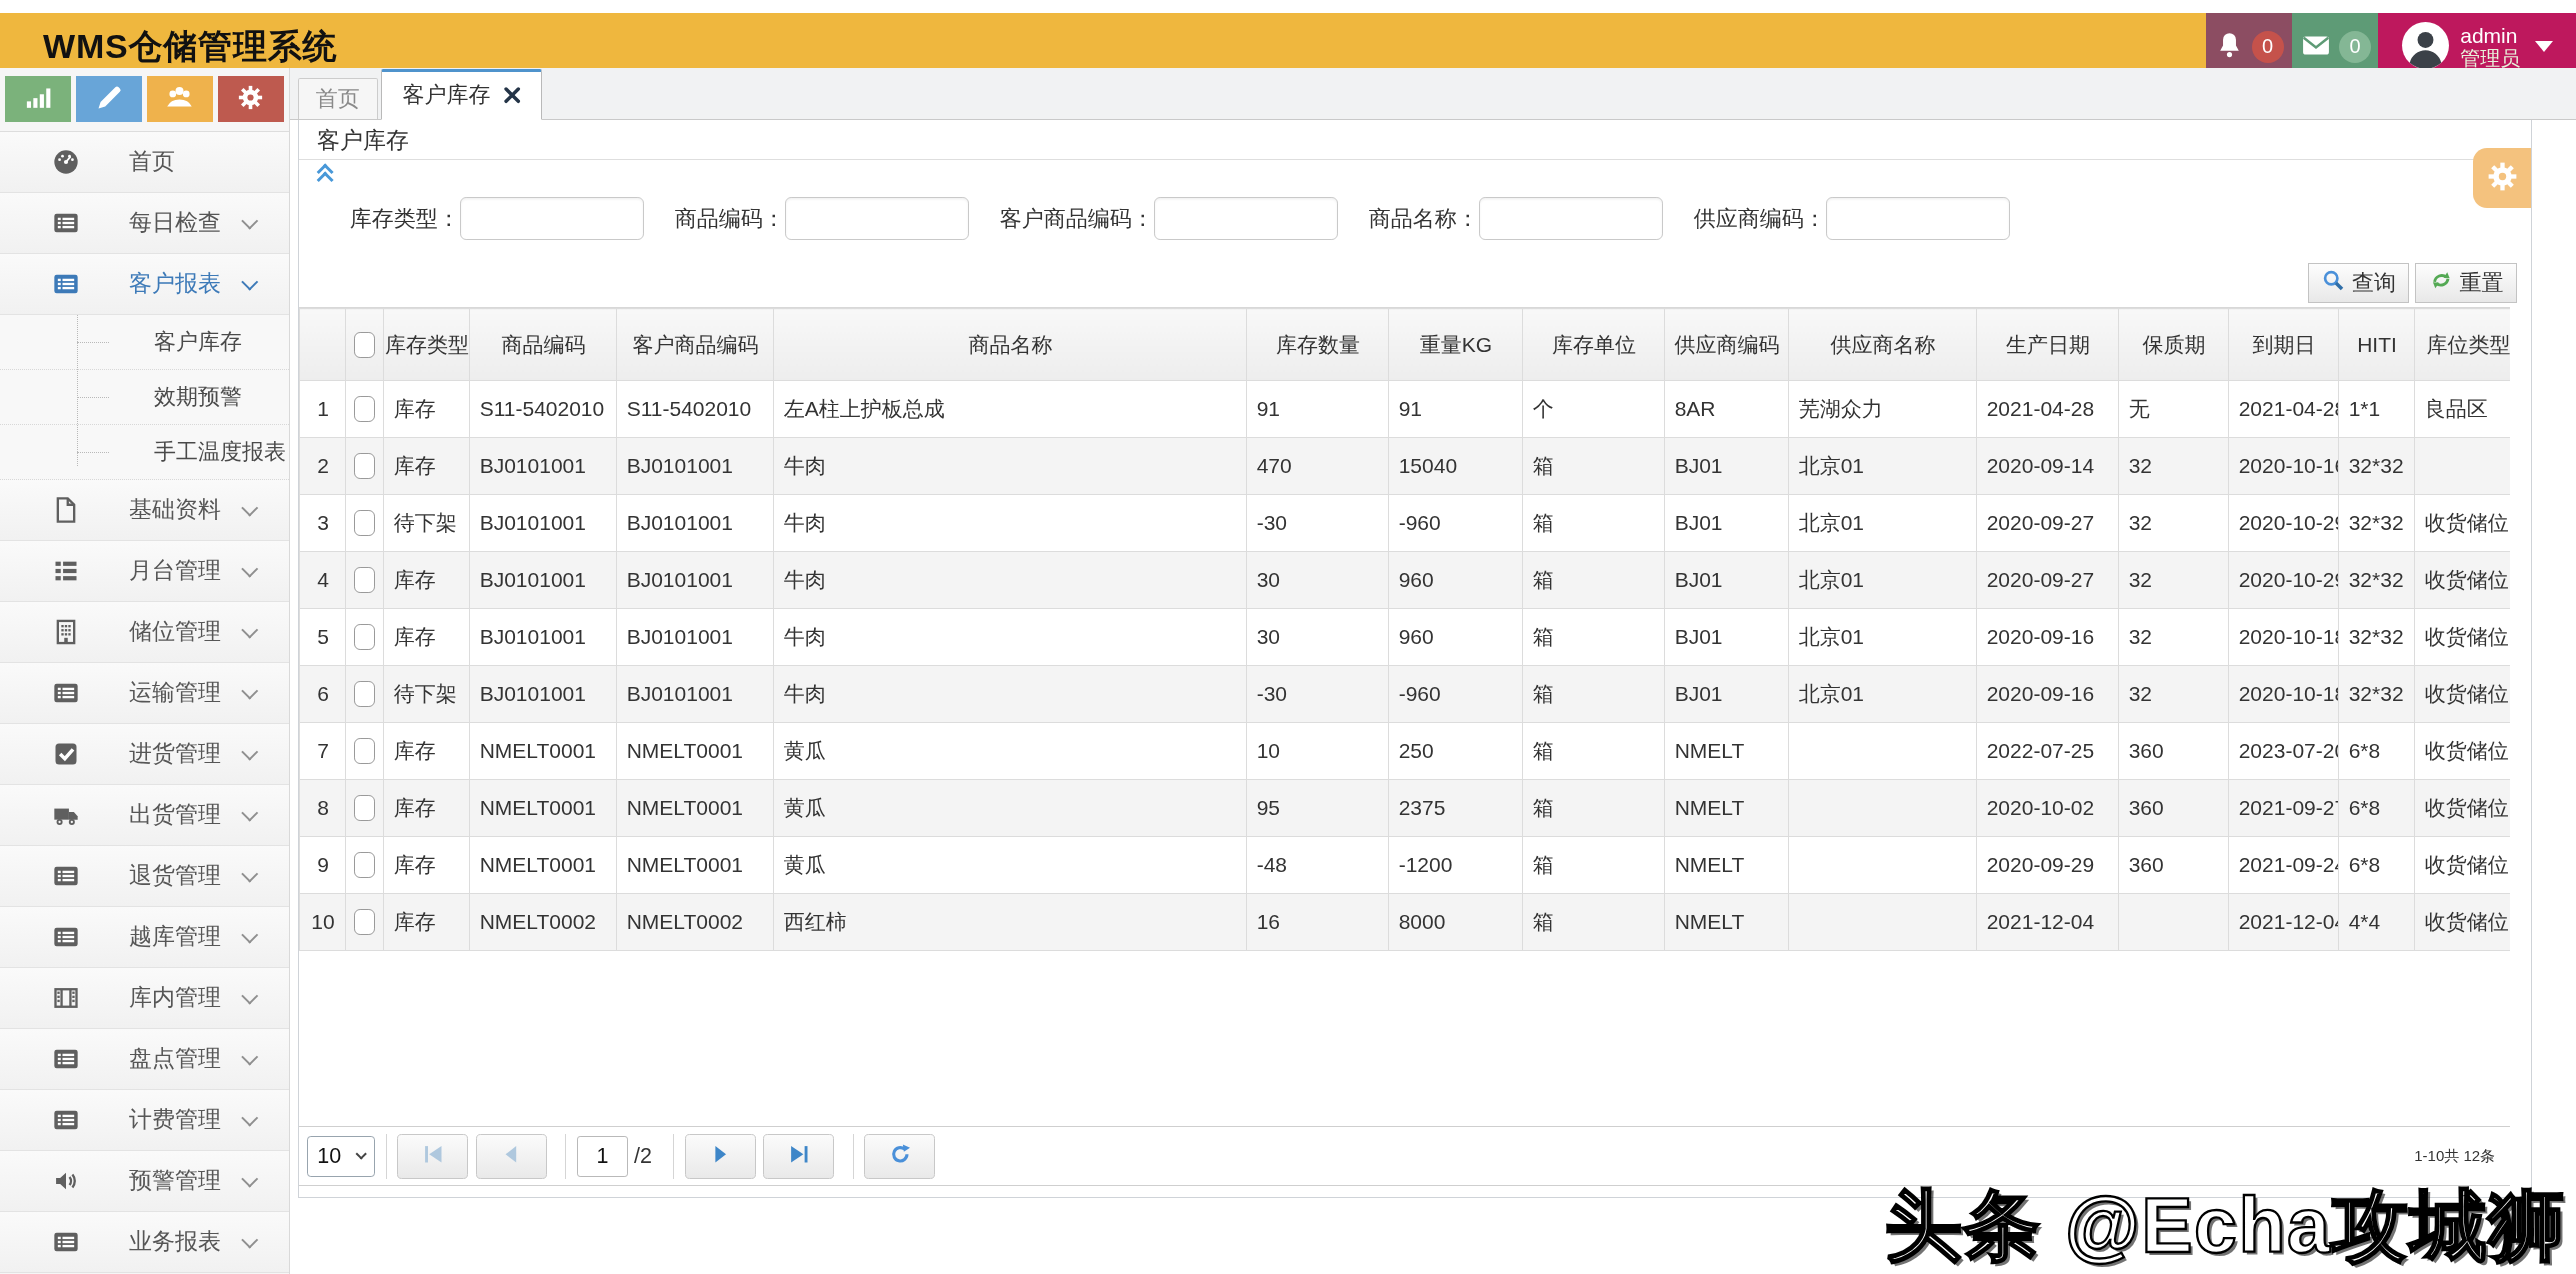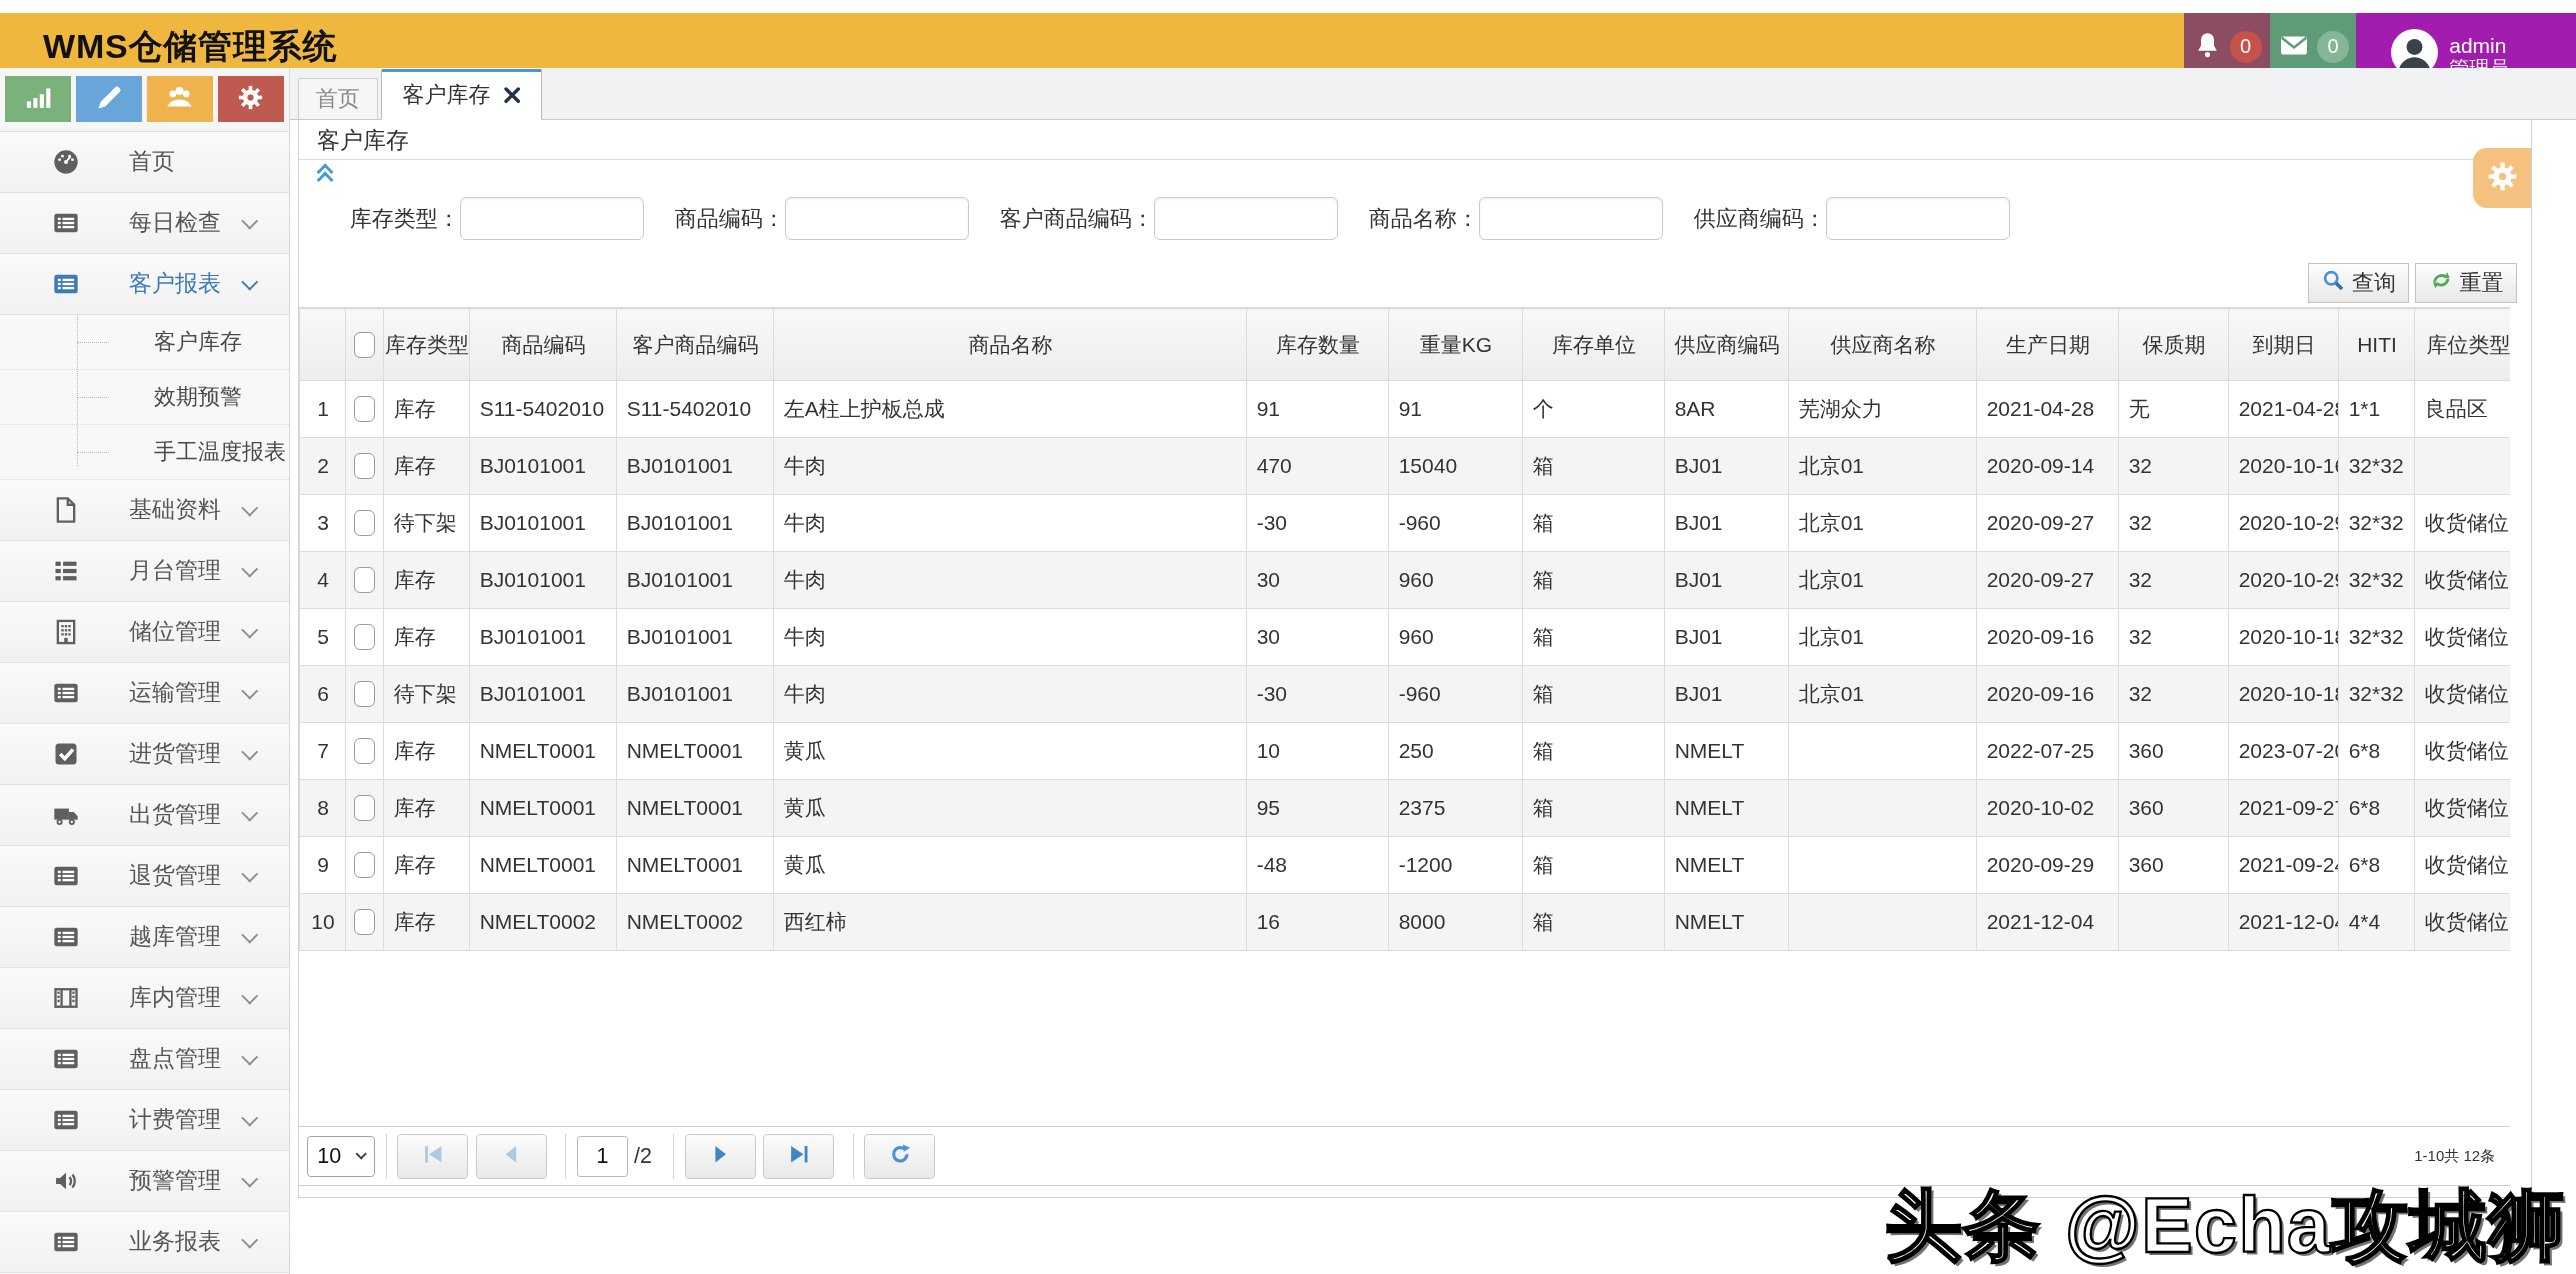--- a/index.html
+++ b/index.html
@@ -8,21 +8,21 @@
   .app { position:relative; width:2576px; height:1274px; }
 
   
   .hdr { position:absolute; top:0; left:0; right:0; height:68px; background:#EFB73E;
          display:flex; align-items:center; border-bottom:1.5px solid #1c1c1c;margin-top:13px; }
   .hdr-title { font-size:34px; font-weight:bold; color:#111; padding-left:43px; letter-spacing:0.8px; }
   .hdr-right { margin-left:auto; display:flex; height:100%; }
   .hdr-block { height:100%; display:flex; align-items:center; justify-content:center; cursor:pointer; }
   .blk-bell { width:86px; background:#8C4D62; gap:6.1px; }
   .blk-mail { width:86px; background:#5E9B76; gap:6.1px; }
-  .blk-user { width:220px; background:#a21caf; gap:10.7px;align-items:flex-end; }
+  .blk-user { width:198px; background:#be185d; gap:10.7px; }
   .badge { width:32px; height:32px; border-radius:50%; color:#fff; font-size:20px;
            display:flex; align-items:center; justify-content:center; }
   .badge.red { background:#C5524B; }
   .badge.grn { background:#84B795; }
   .uinfo { display:flex; flex-direction:column; line-height:23px; }
   .uname { color:#fff; font-size:21px; }
   .urole { color:#e8f3db; font-size:20px; }
   .caret-down { width:0; height:0; border-left:9.2px solid transparent; border-right:9.2px solid transparent;
                 border-top:11.5px solid #fff; margin-left:4.6px; }
 

